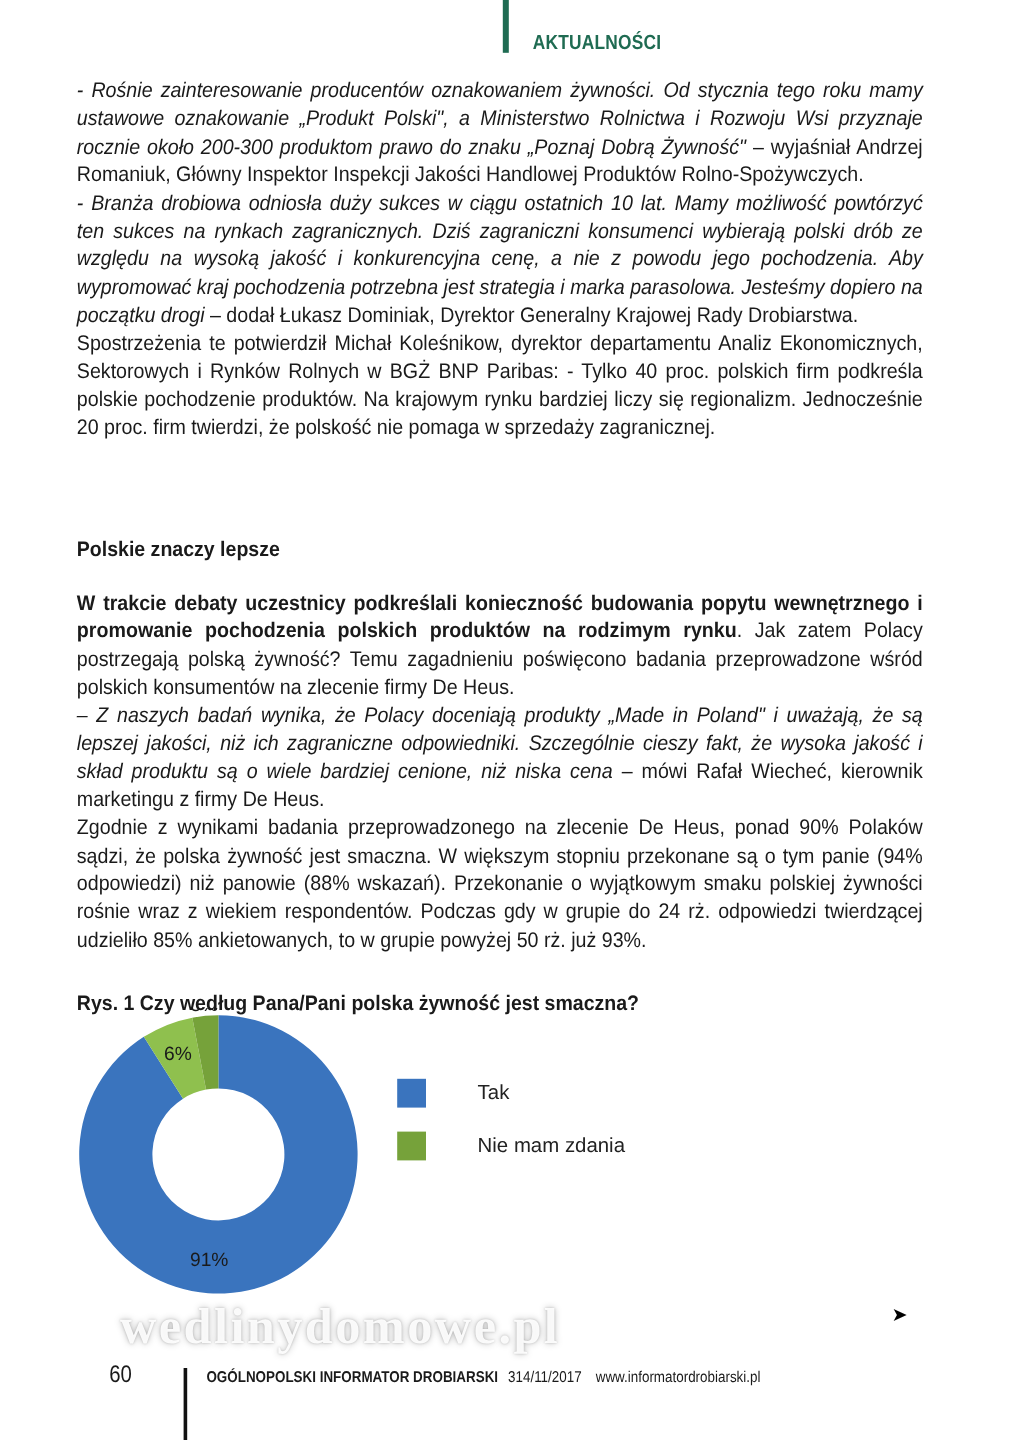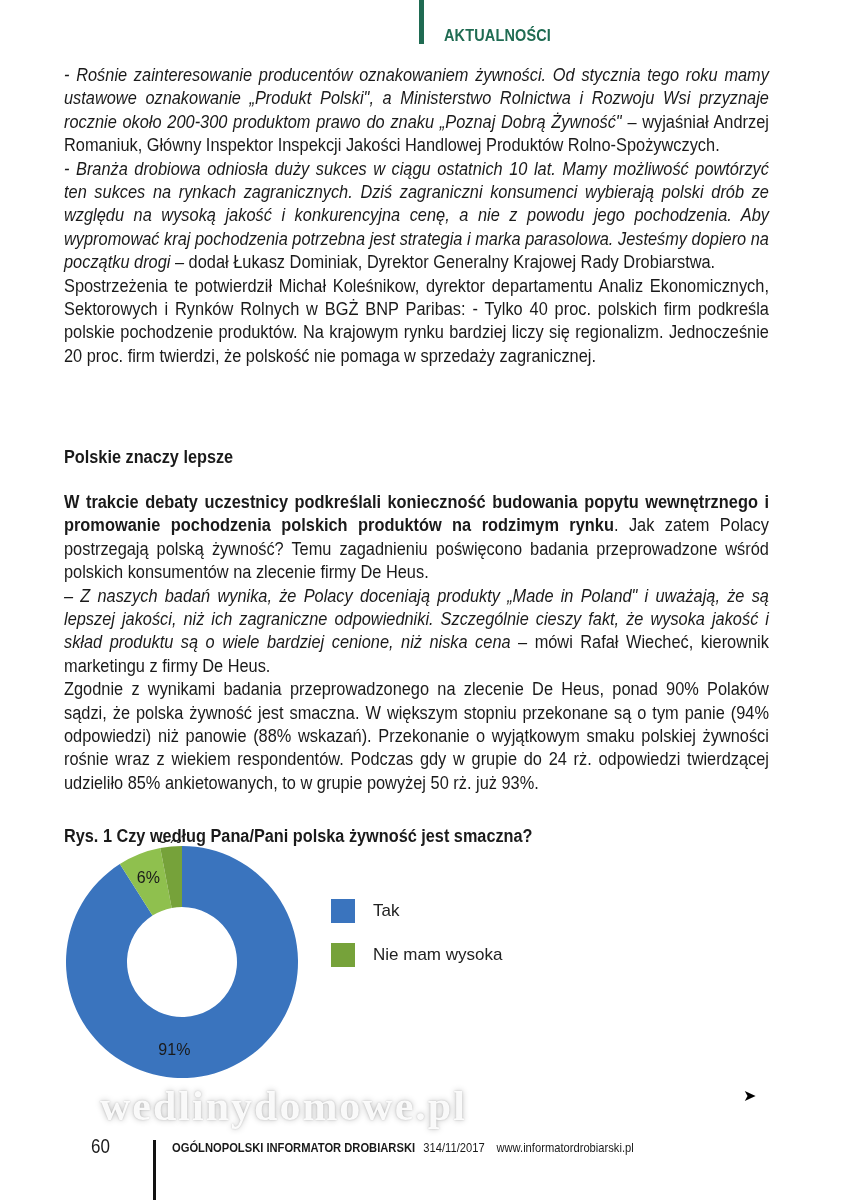--- a/index.html
+++ b/index.html
@@ -35,21 +35,21 @@
     .article2 .it { font-style: italic; }
     .article2 .b { font-weight: bold; }
     .fig-title {
       position: absolute; left: 64px; top: 826px; font-weight: bold; font-size: 17.5px;
       transform: scaleX(0.93); transform-origin: left top;
     }
     #donut { position: absolute; left: 0; top: 840px; }
     .legend { position: absolute; left: 331px; top: 889px; }
     .legend-item { display: flex; align-items: center; height: 44px; }
     .legend-swatch { width: 24px; height: 24px; margin-right: 18px; }
-    .legend-label { font-size: 17px; color: #222; }
+    .legend-label { font-size: 17px; color: #222; margin-left: 25px; }
     .watermark {
       position: absolute; left: 100px; top: 1082px; font-family: Liberation Serif, serif;
       font-size: 42px; font-weight: bold; color: rgba(255,255,255,0.92);
       text-shadow: 0 0 6px rgba(0,0,0,0.25), 0 0 2px rgba(0,0,0,0.2);
       letter-spacing: 2px;
     }
     .next-arrow { position: absolute; left: 743px; top: 1086px; font-size: 16px; color: #000; }
     .page-number { position: absolute; left: 91px; top: 1135px; font-size: 20px; transform: scaleX(0.85); transform-origin: left top; }
     .footer-rule { position: absolute; left: 153px; top: 1140px; width: 3px; height: 60px; background: #111; }
     .footer-text {
@@ -90,21 +90,21 @@
     <text x="170.14235252186725" y="2.5591924600119142" text-anchor="middle" font-family="Liberation Sans, sans-serif" font-size="16" fill="#1a1a1a">3%</text>
   </svg>
 
 <div class="legend" id="legend">
     <div class="legend-item">
       <div class="legend-swatch" style="background: rgb(58, 116, 190);"></div>
       <span class="legend-label">Tak</span>
     </div>
     <div class="legend-item">
       <div class="legend-swatch" style="background: rgb(118, 162, 58);"></div>
-      <span class="legend-label">Nie mam wysoka</span>
+      <span class="legend-label">Nie mam zdania</span>
     </div>
   </div>
 
 <div class="watermark">wedlinydomowe.pl</div>
 <div class="next-arrow">➤</div>
 
 <div class="page-number">60</div>
 <div class="footer-rule"></div>
 <div class="footer-text">
   <span class="pub">OGÓLNOPOLSKI INFORMATOR DROBIARSKI</span>

